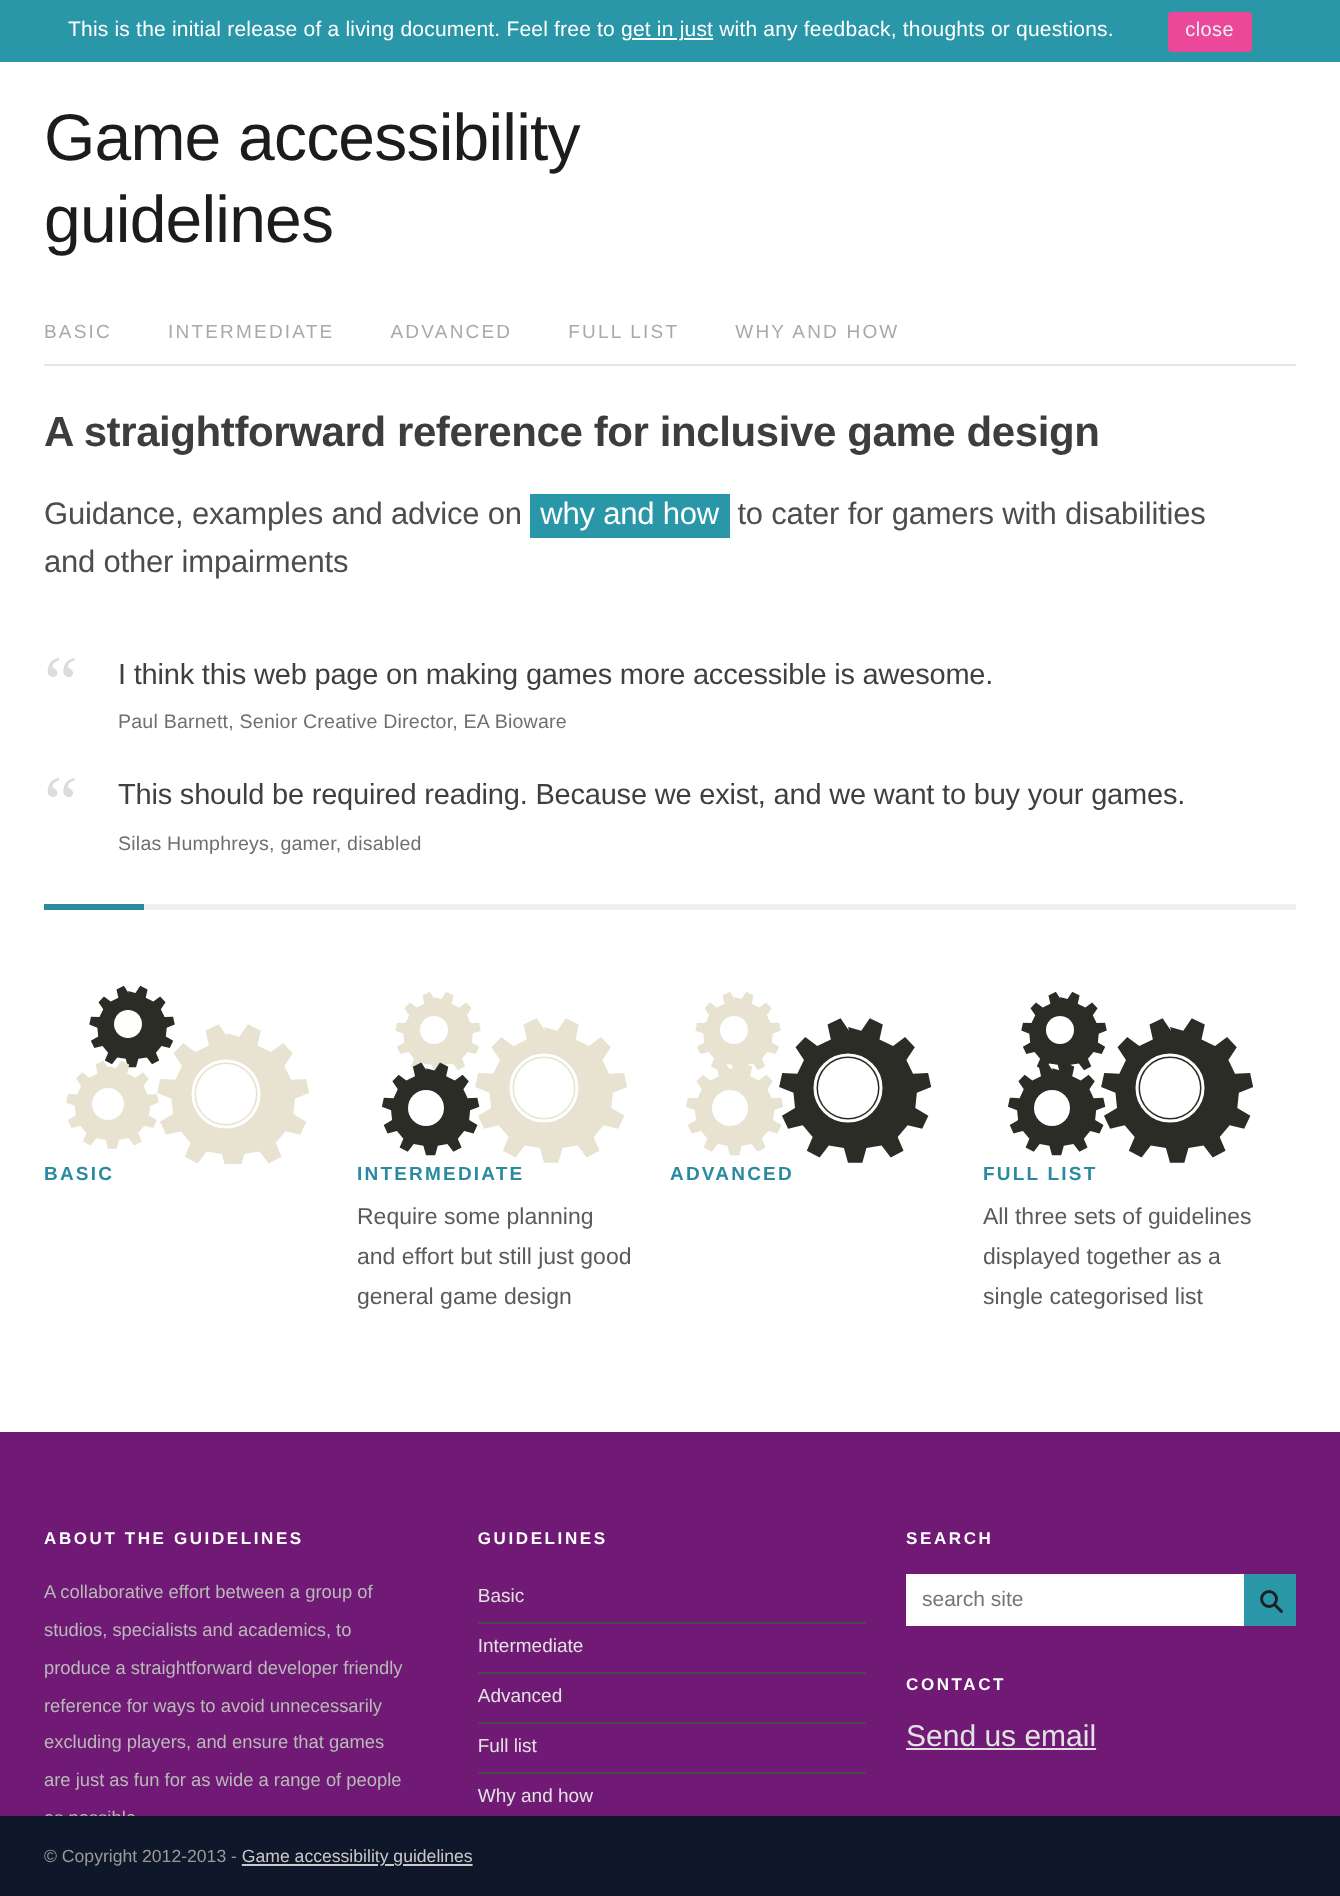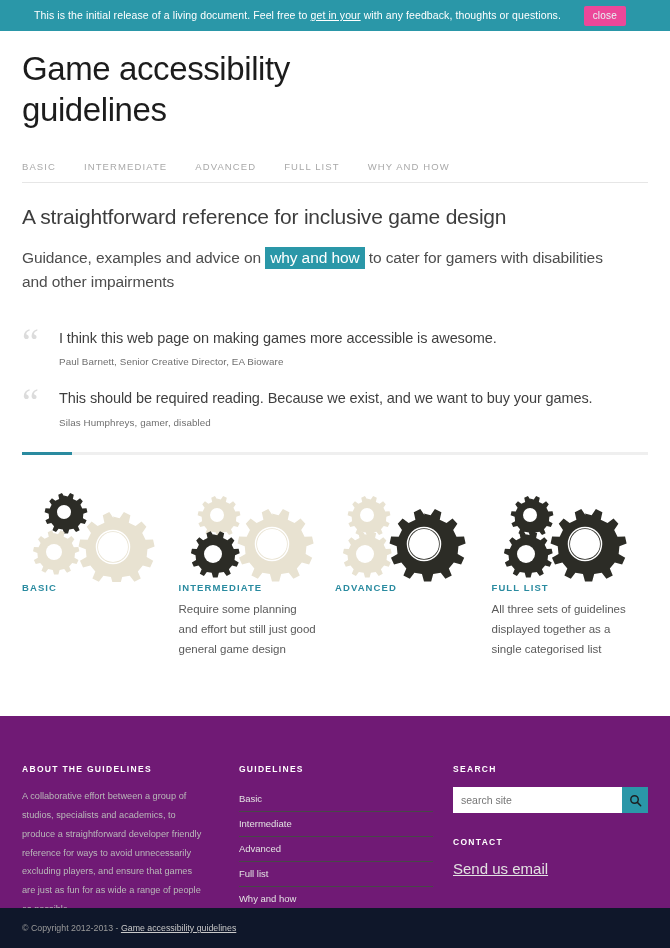--- a/index.html
+++ b/index.html
@@ -51,21 +51,21 @@
     padding-bottom: 10px;
     display: flex; gap: 28px;
   }
   .mainnav a {
     font-size: 9.5px; color: #a9a9a9; text-decoration: none;
     letter-spacing: 1.1px; text-transform: uppercase;
   }
 
   
   h2.tagline {
-    font-size: 21px; font-weight: 400; color: #3d3d3d;
+    font-size: 21px; font-weight: 700; color: #3d3d3d;
     margin: 22px 0 0 0; letter-spacing: -0.2px;
   }
   p.lede {
     font-size: 15.5px; color: #4d4d4d; line-height: 1.55;
     margin: 17px 0 0 0; max-width: 600px; letter-spacing: -0.1px;
   }
   .hl {
     background: #2a97a8; color: #ffffff; padding: 2px 5px 3px 5px;
   }
 
@@ -158,21 +158,21 @@
   .copytext { font-size: 8.8px; color: #9a9a9a; margin-left: 22px; }
   .copytext a { color: #c9c9c9; text-decoration: underline; }
 </style>
 </head>
 <body>
 
 <div class="page">
 
   <div class="banner">
     <div class="banner-text">
-      <span>This is the initial release of a living document. Feel free to </span><a href="#">get in your</a><span> with any feedback, thoughts or questions.</span>
+      <span>This is the initial release of a living document. Feel free to </span><a href="#">get in just</a><span> with any feedback, thoughts or questions.</span>
     </div>
     <button class="banner-close">close</button>
   </div>
 
   <div class="wrap">
     <div class="inner">
 
       <h1 class="site-title">Game accessibility guidelines</h1>
 
       <nav class="mainnav">

